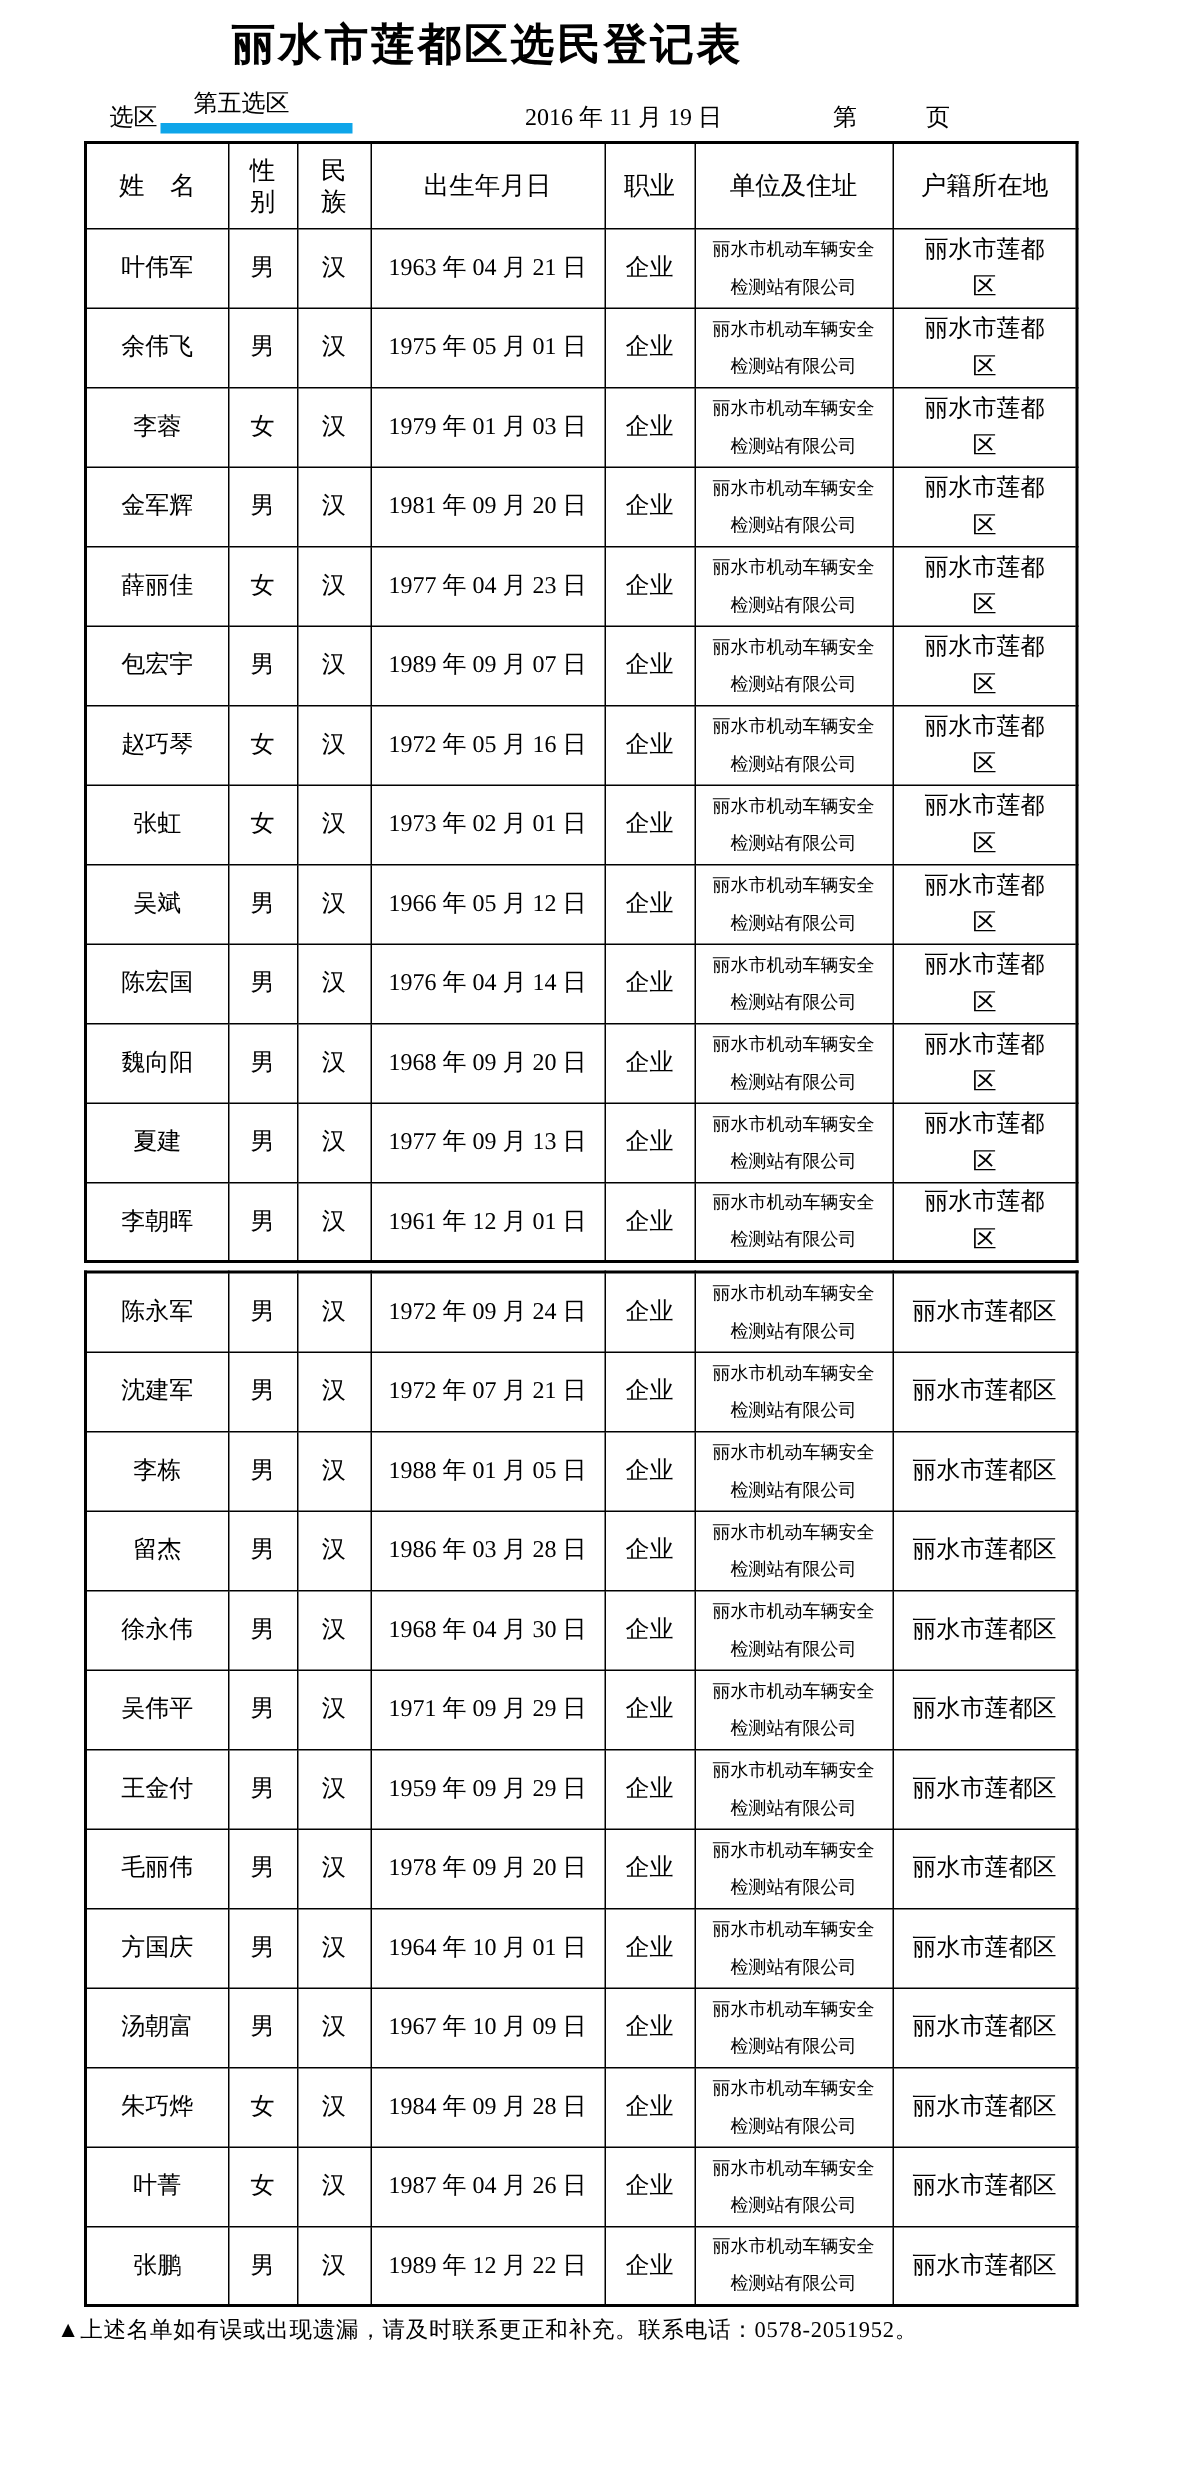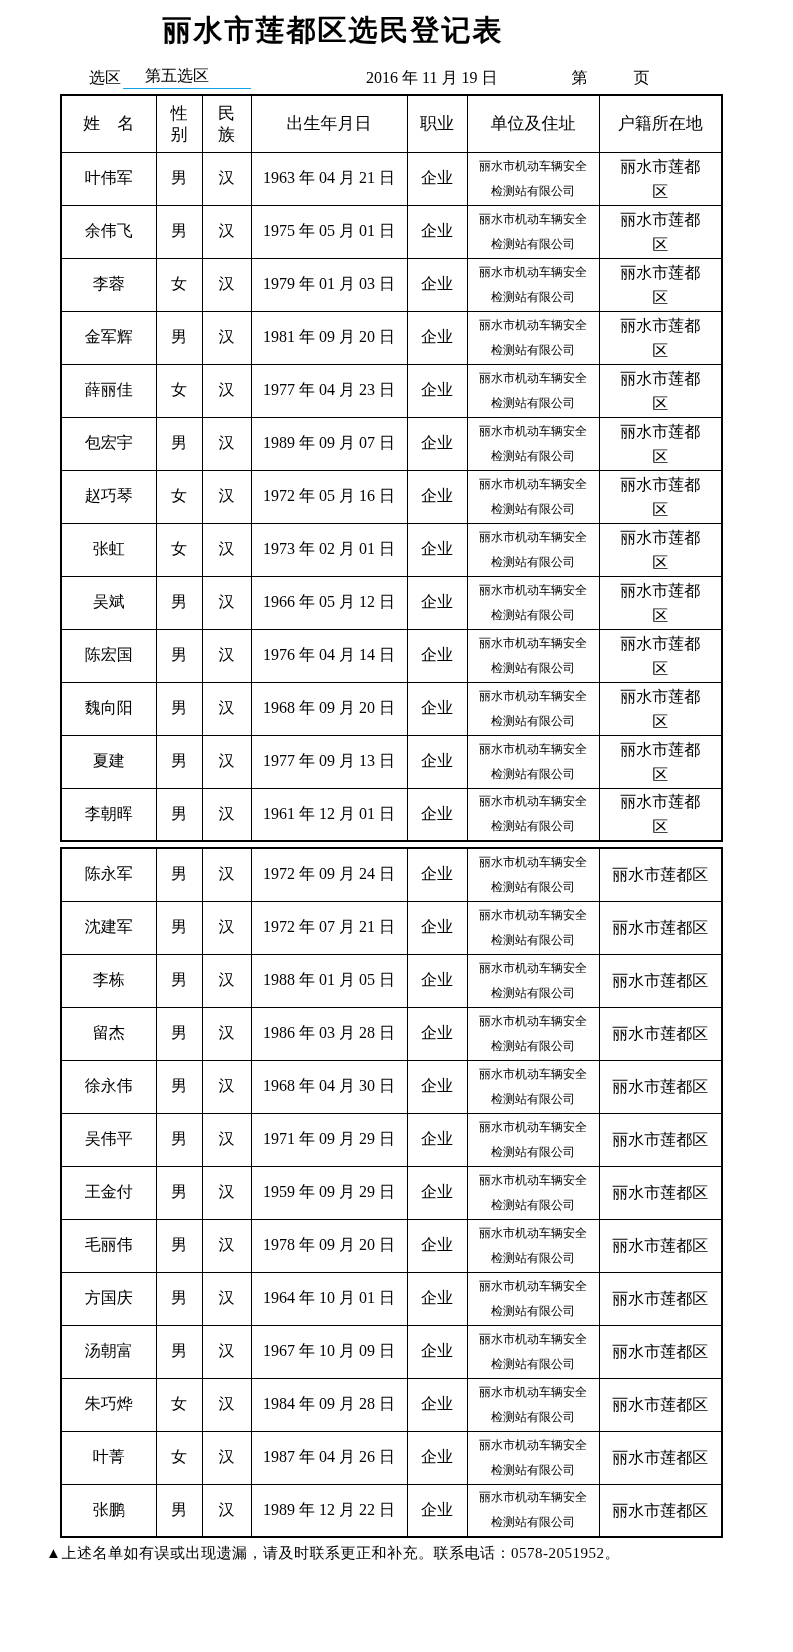--- a/index.html
+++ b/index.html
@@ -3,21 +3,21 @@
 <meta charset="utf-8">
 <style>
   * { box-sizing: border-box; }
   html, body {
     margin: 0; padding: 0;
     width: 793px; height: 1652px;
     background: #ffffff; color: #000000;
     font-family: "Liberation Serif", "DejaVu Serif", serif;
     overflow: hidden;
   }
-  .page { width: 650px; height: 1652px; position: relative; padding-left: 16px; }
+  .page { width: 650px; height: 1652px; position: relative; }
   .doc-title {
     text-align: center;
     font-size: 29px;
     font-weight: bold;
     letter-spacing: 2px;
     padding-top: 12px;
     line-height: 36px;
   }
   .meta {
     width: 661px;
@@ -25,34 +25,34 @@
     font-size: 16px;
     height: 26px;
     display: flex;
     align-items: flex-end;
     white-space: nowrap;
   }
   .meta .precinct-label { margin-left: 21px; }
   .meta .precinct-underline {
     display: inline-block;
     width: 128px;
-    border-bottom: 1px solid #0ea5e9;
+    border-bottom: 7px solid #0ea5e9;
     padding-left: 22px;
     margin-left: 2px;
     line-height: 24px;
   }
   .meta .date-text { margin-left: 115px; }
   .meta .page-left { margin-left: 74px; }
   .meta .page-right { margin-left: 46px; }
 
   table.voter-table {
     border-collapse: collapse;
     table-layout: fixed;
     width: 661px;
-    margin-left: 44px;
+    margin-left: 56px;
     border: 2px solid #000;
   }
   table.voter-table.second { margin-top: 5px; }
   .voter-table th, .voter-table td {
     border: 1px solid #000;
     text-align: center;
     vertical-align: middle;
     padding: 0;
     overflow: hidden;
   }

